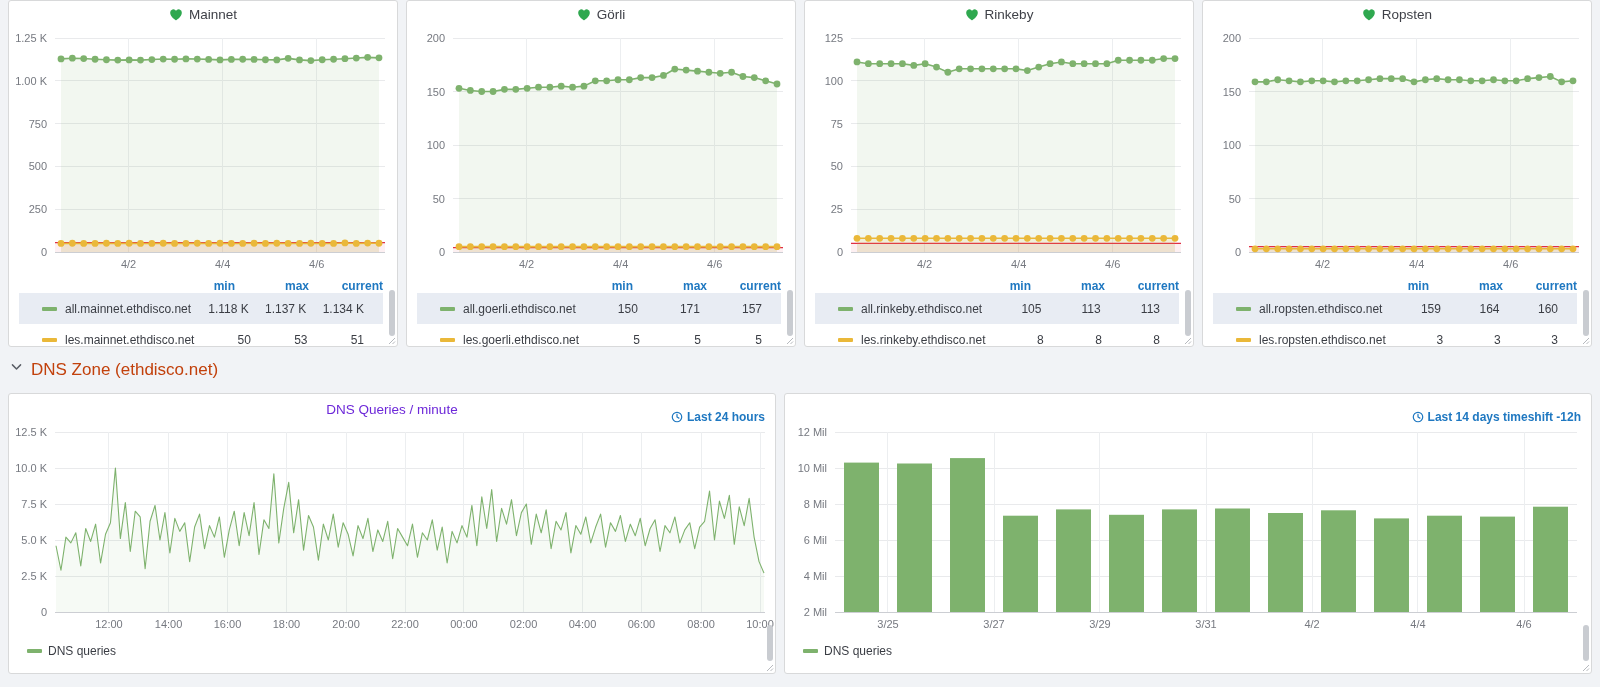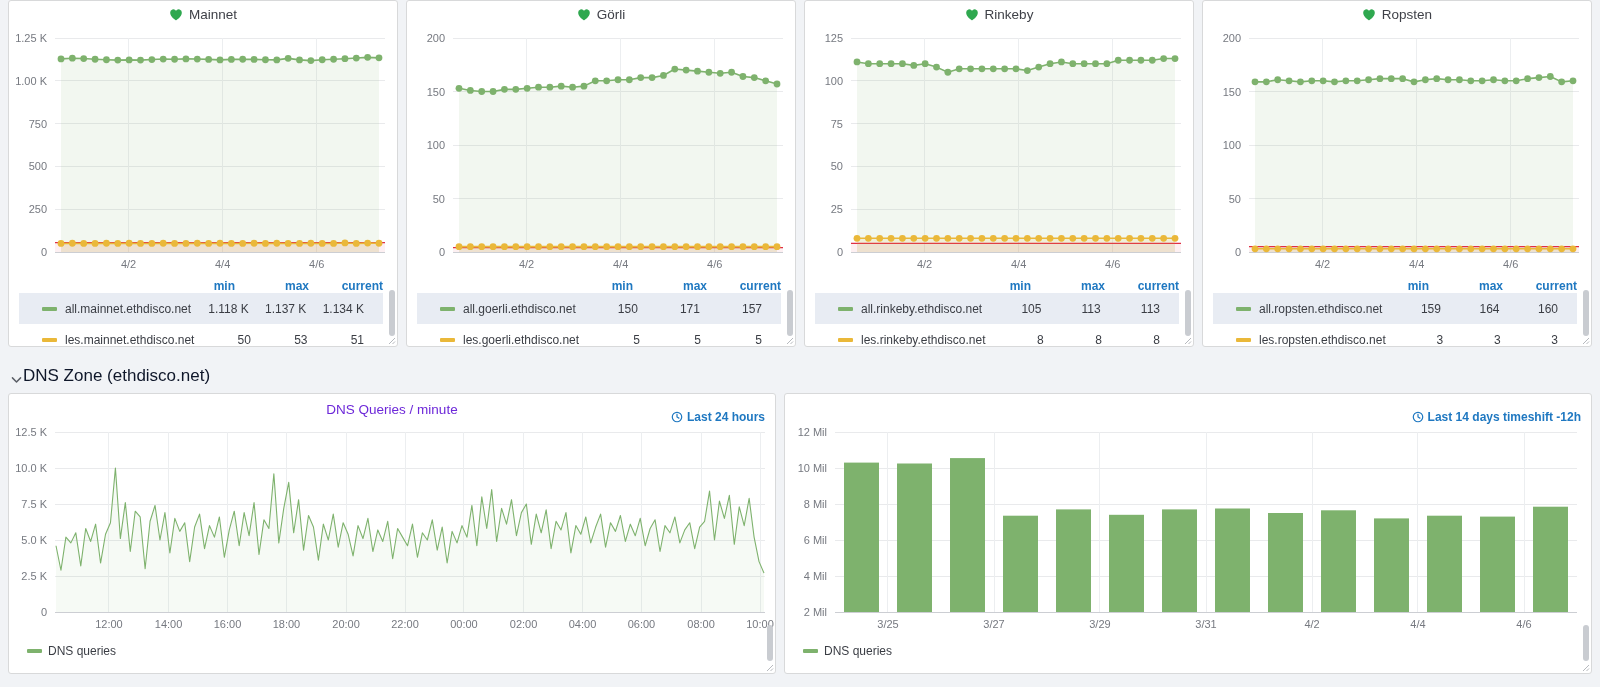--- a/index.html
+++ b/index.html
@@ -40,22 +40,22 @@
   .lrow{display:flex;align-items:center;height:31px;padding:0 19px;}
   .lrow-odd{background:#e8ecf3;}
   .lname{flex:1;display:flex;align-items:center;gap:8px;color:#3a3d44;cursor:pointer;}
   .lval{width:74px;text-align:right;color:#3a3d44;}
   .hcol{color:#1f78c1;font-weight:700;cursor:pointer;}
   .dash{display:inline-block;width:15px;height:4px;border-radius:1px;margin-left:4px;}
   .dash-green{background:#7eb26d;}
   .dash-yellow{background:#eab839;}
   
   .section-header{
-    position:absolute;left:10px;top:360px;display:flex;align-items:flex-end;gap:0;
-    font-size:17px;font-weight:500;color:#0f172a;cursor:pointer;height:26px;
+    position:absolute;left:10px;top:360px;display:flex;align-items:flex-start;gap:8px;
+    font-size:17px;font-weight:500;color:#c2410c;cursor:pointer;height:26px;
   }
   
   .mini-legend{
     display:flex;align-items:center;gap:6px;margin:6px 0 0 14px;
     font-size:12px;color:#3a3d44;text-align:center;
   }
   .scroll-thumb{
     position:absolute;right:2px;width:6px;border-radius:3px;background:#c9ccd1;cursor:pointer;
   }
   .st-top{bottom:10px;height:46px;}

